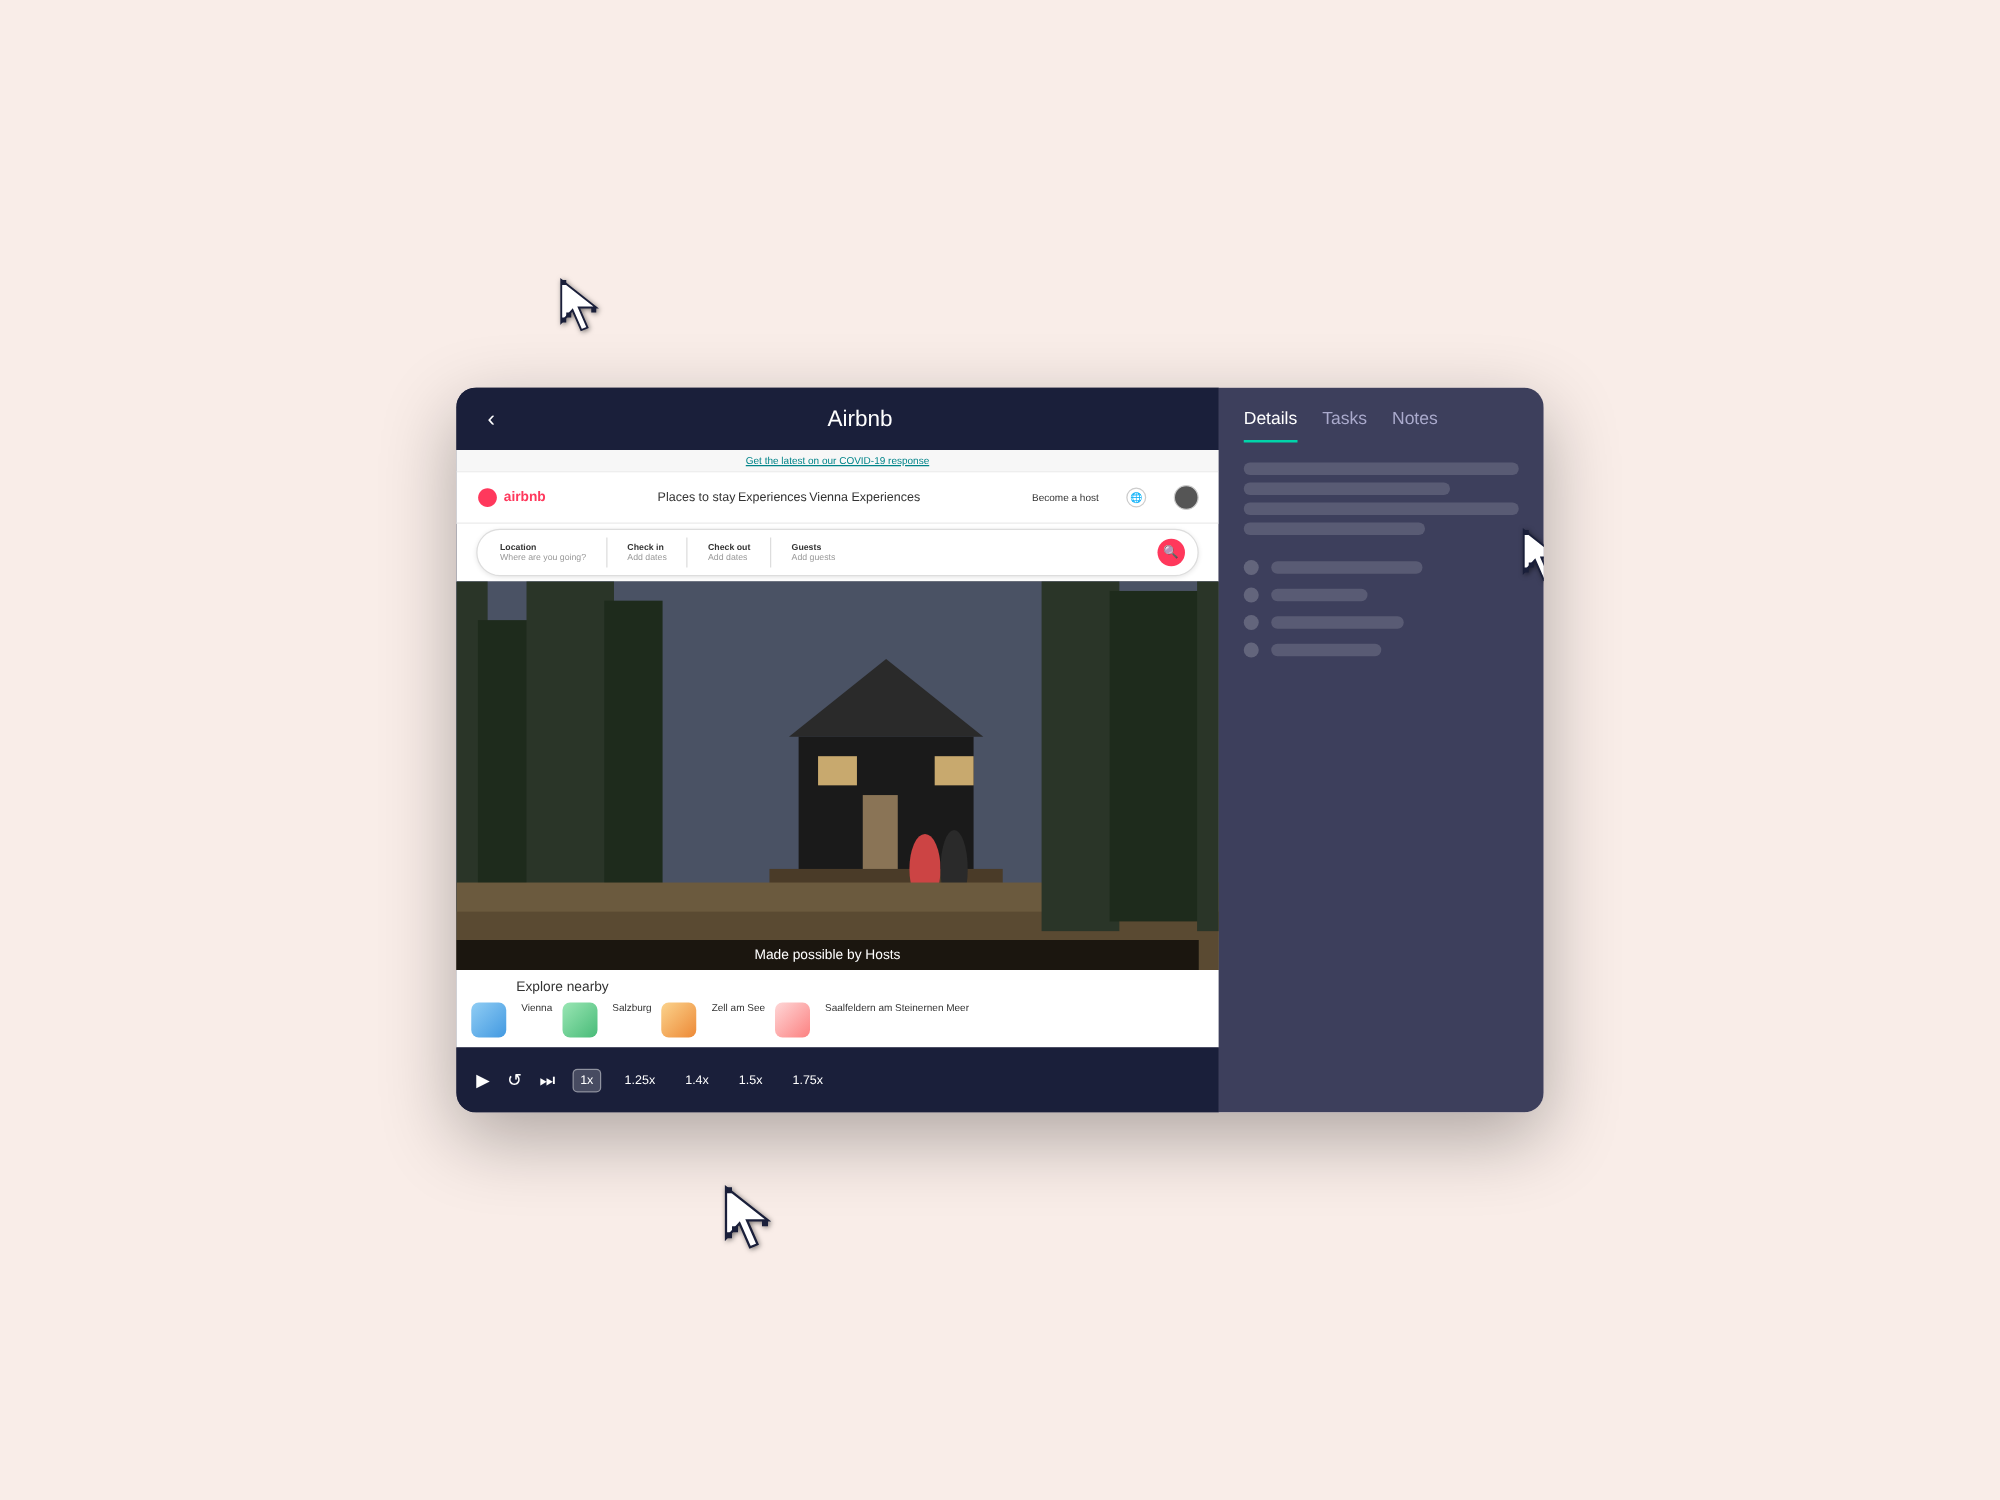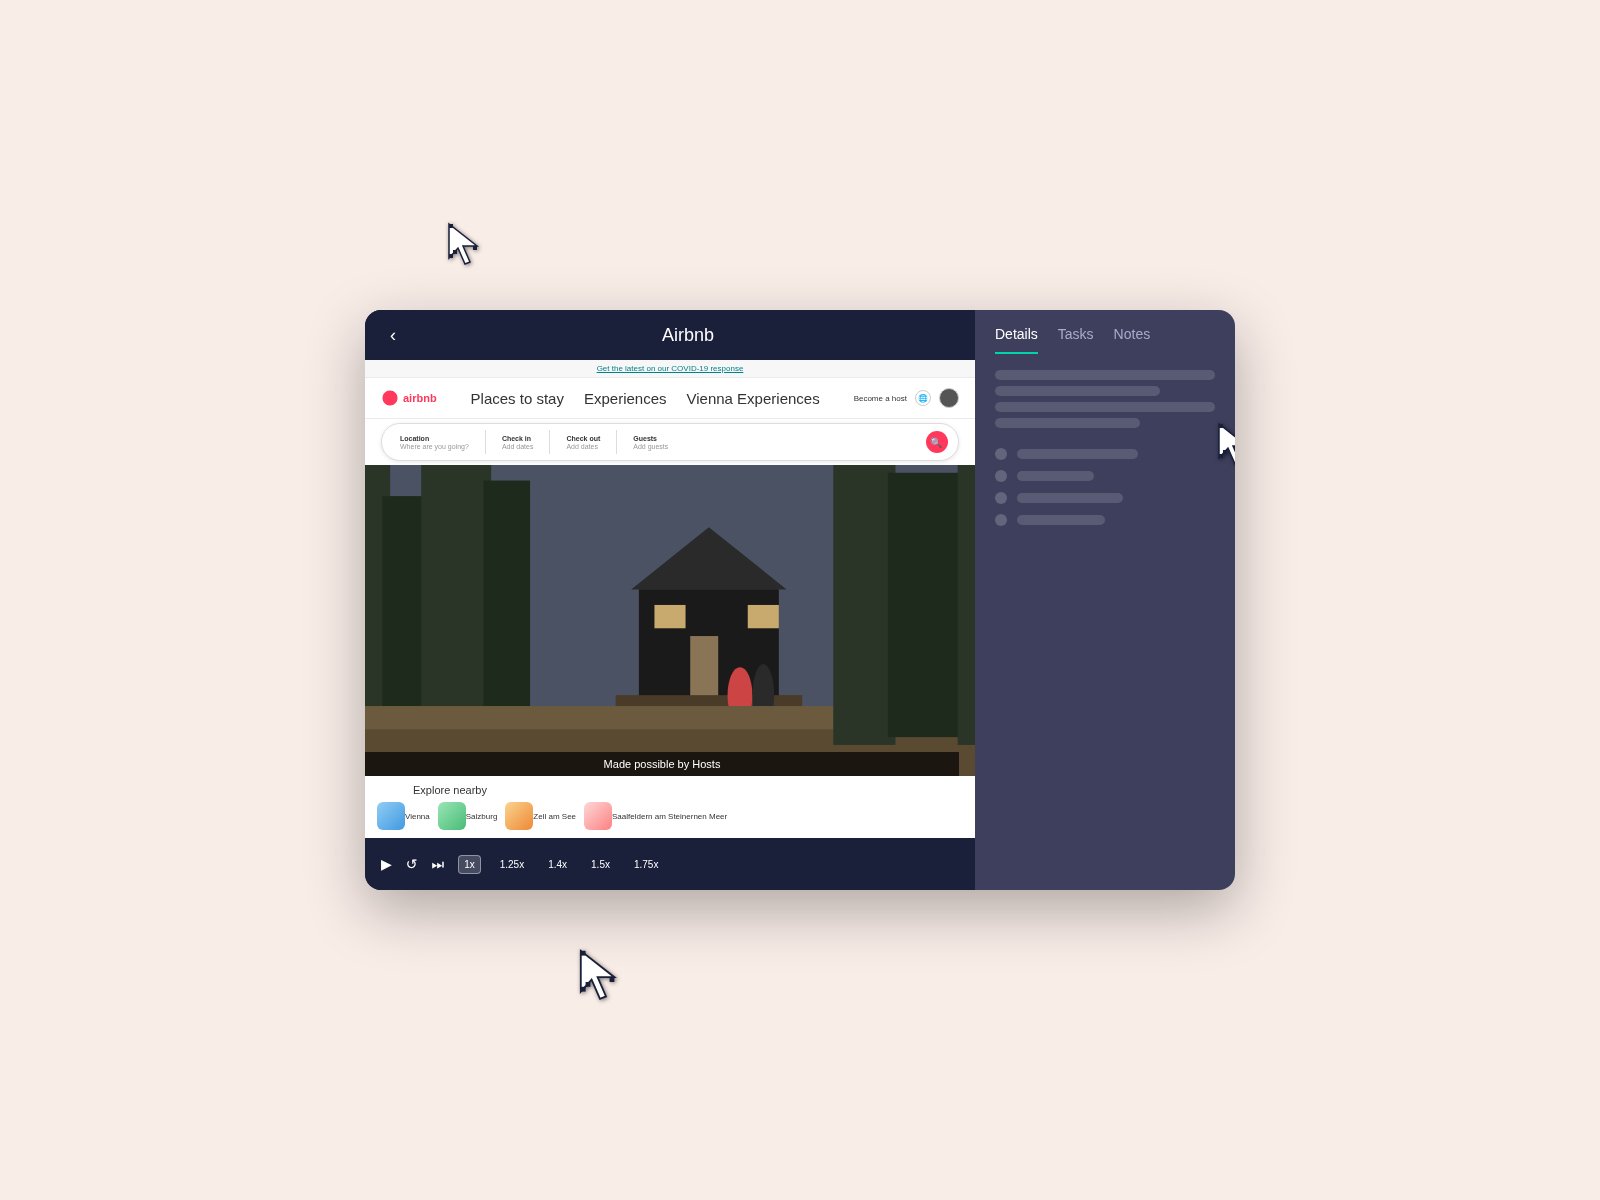--- a/index.html
+++ b/index.html
@@ -89,29 +89,29 @@
       display: flex;
       align-items: center;
       gap: 4px;
       font-size: 11px;
       color: #ff385c;
       font-weight: 700;
     }
 
     .airbnb-nav-links {
       display: flex;
-      gap: 20px;
-      font-size: 15px;
+      gap: 2px;
+      font-size: 10px;
       color: #333;
     }
 
     .airbnb-nav-actions {
       display: flex;
       align-items: center;
-      gap: 8px;
+      gap: 22px;
       font-size: 9px;
     }
 
     .airbnb-host-btn {
       font-size: 8px;
       color: #333;
     }
 
     .airbnb-globe {
       width: 16px;
@@ -222,22 +222,22 @@
       padding-left: 36px;
     }
 
     .explore-places {
       display: flex;
       gap: 8px;
     }
 
     .explore-place {
       display: flex;
-      align-items: center;
-      gap: 0;
+      align-items: flex-start;
+      gap: 12px;
     }
 
     .place-thumb {
       width: 28px;
       height: 28px;
       border-radius: 6px;
       background: linear-gradient(135deg, #a0aec0, #718096);
     }
 
     .place-name {

